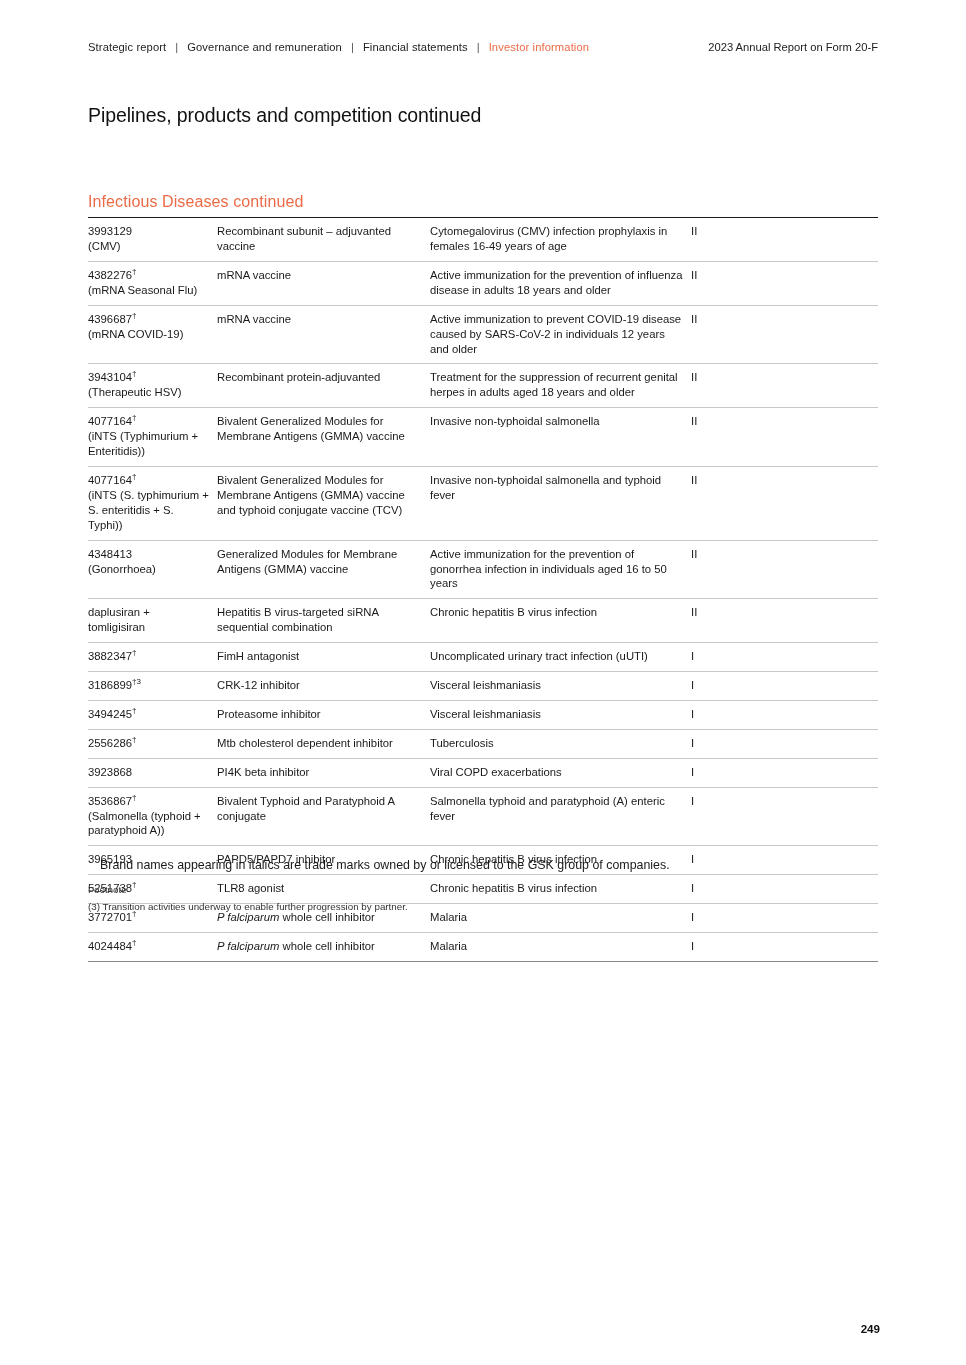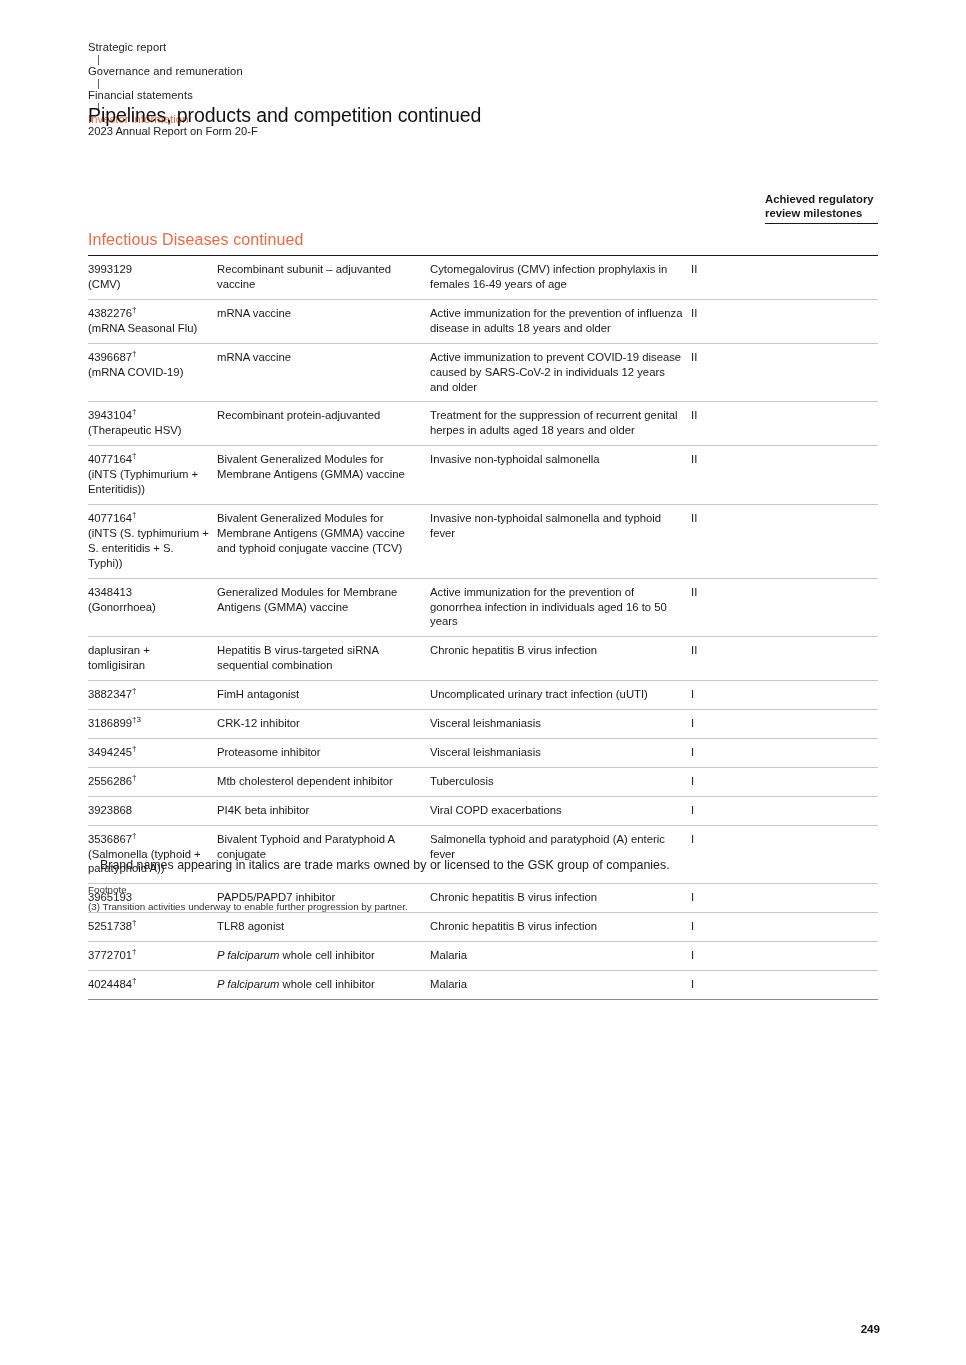--- a/index.html
+++ b/index.html
@@ -26,21 +26,20 @@
   .runhead {
     position: absolute;
     left: 88px;
     top: 41px;
     width: 790px;
     font-size: 11.2px;
     color: #222;
     display: flex;
     align-items: baseline;
     white-space: nowrap;
-    flex-direction: column;
   }
   .runhead .crumb { letter-spacing: 0.01em; }
   .runhead .sep {
     padding: 0 9px;
     color: #555;
   }
   .runhead .crumb.active { color: #eb6b47; }
   .runhead .spacer { flex: 1 1 auto; }
   .runhead .report { color: #222; }
 
@@ -187,30 +186,20 @@
     <table class="pipeline">
       <colgroup>
         <col class="c-compound">
           <col class="c-mechanism">
           <col class="c-indication">
         <col class="c-phase">
           <col class="c-maa">
           <col class="c-nda">
       </colgroup>
       <tbody id="tbody">
-        <tr class="grouphead">
-          <td></td>
-          <td></td>
-          <td></td>
-          <td></td>
-          <td class="ach" colspan="2">
-            <span>Achieved regulatory</span><br>
-            <span>review milestones</span>
-          </td>
-        </tr>
         <tr class="section">
           <td colspan="6" style="color: rgb(235, 107, 71);">Infectious Diseases continued</td>
         </tr>
       <tr class="datarow">
             <td class="compound"><span>3993129</span><br><span>(CMV)</span></td>
             <td class="mechanism"><span>Recombinant subunit – adjuvanted vaccine</span></td>
             <td class="indication">Cytomegalovirus (CMV) infection prophylaxis in females 16-49 years of age</td>
             <td class="phase">II</td>
             <td class="maa"></td>
             <td class="nda"></td>

